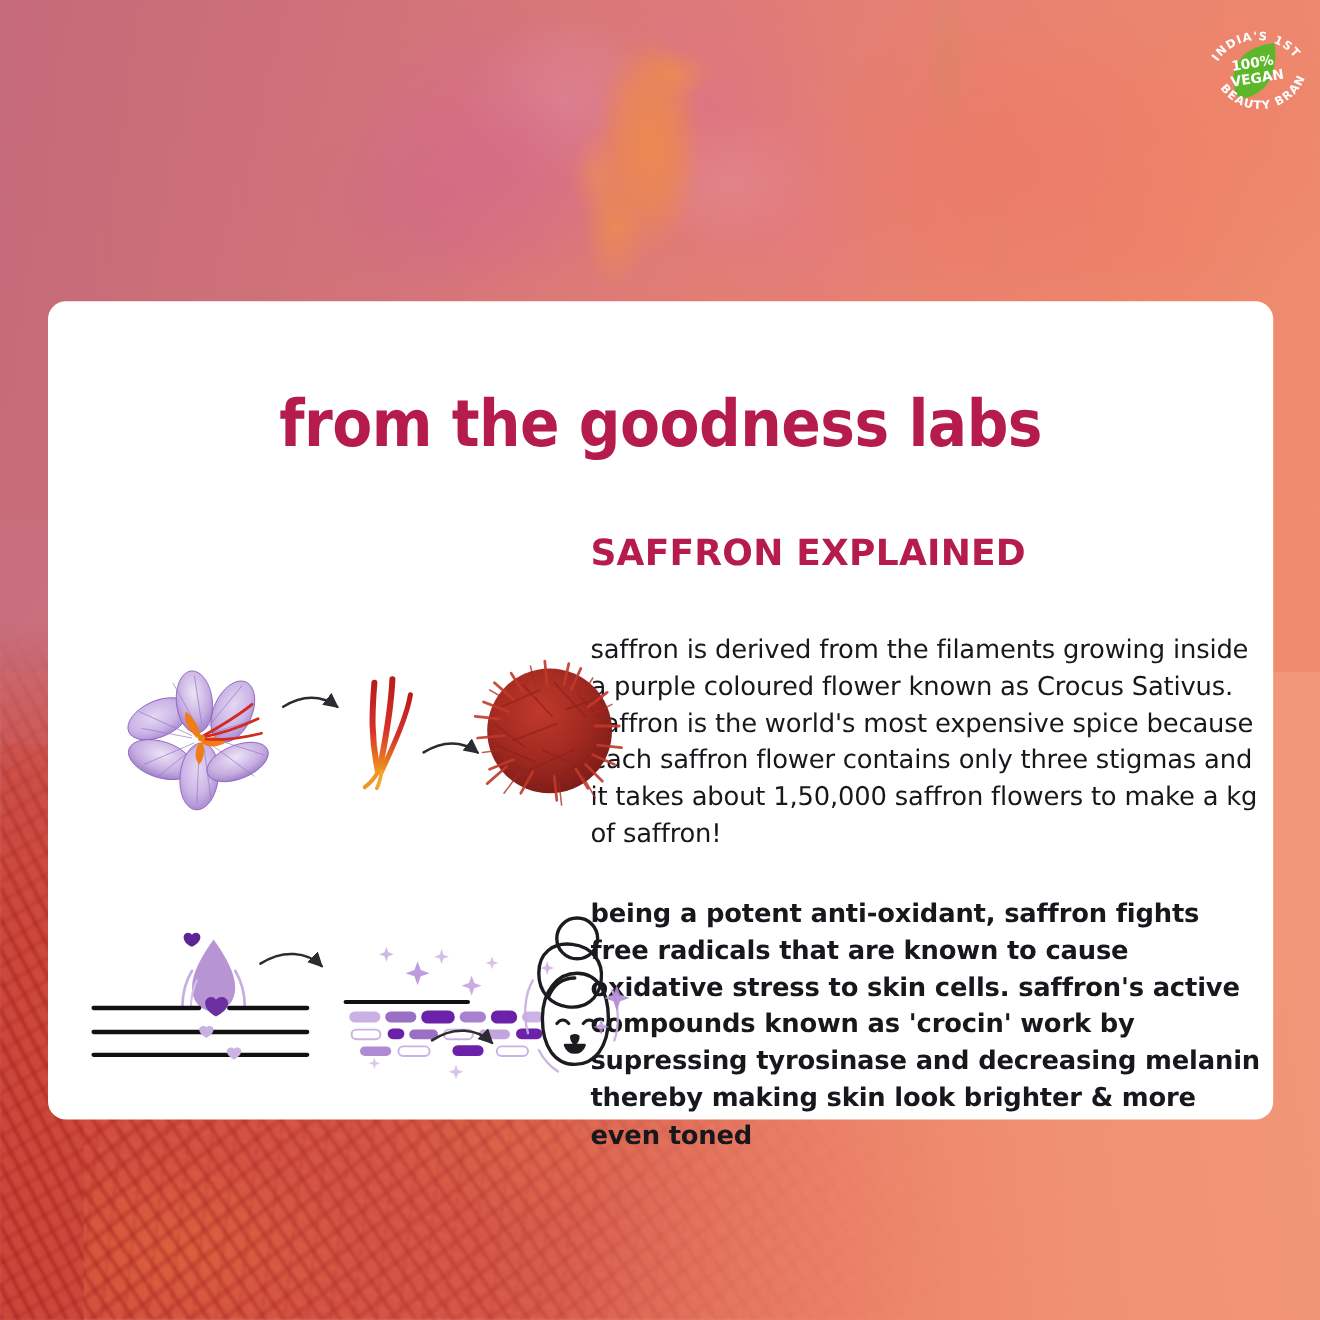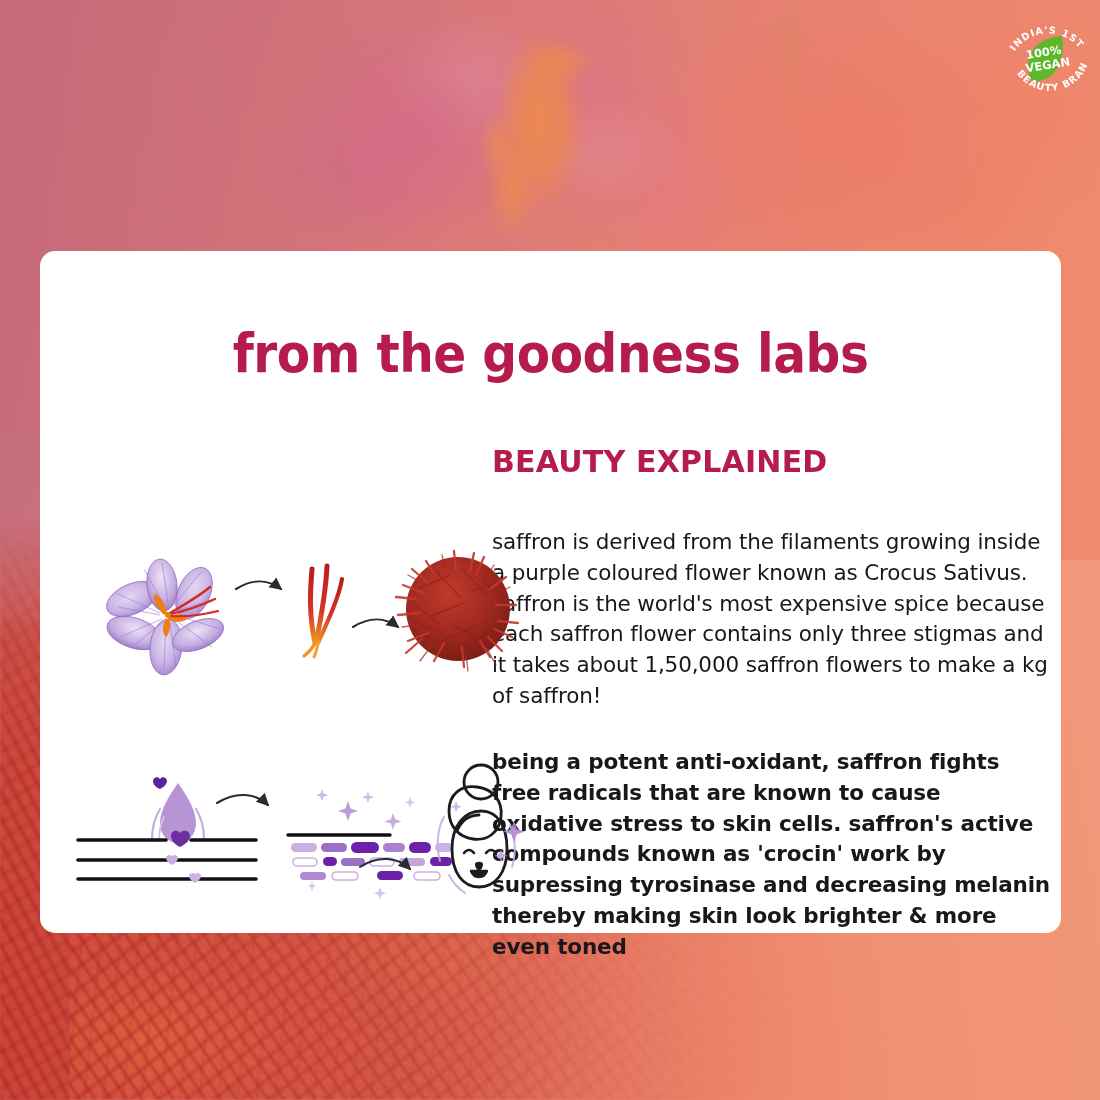--- a/index.html
+++ b/index.html
@@ -199,21 +199,21 @@
       </text>
       <text font-family="DejaVu Sans, Liberation Sans, sans-serif" font-size="9.6" font-weight="700" fill="#ffffff" letter-spacing="1.1">
         <textPath href="#arcBot" startOffset="20%">BEAUTY BRAND</textPath>
       </text>
     </svg>
   </div>
 
   <div class="card">
 
     <div class="headline">from the goodness labs</div>
-    <div class="subhead">BEAUTY EXPLAINED</div>
+    <div class="subhead">SAFFRON EXPLAINED</div>
 
     <p class="para para-1">saffron is derived from the filaments growing inside a purple coloured flower known as Crocus Sativus. saffron is the world's most expensive spice because each saffron flower contains only three stigmas and it takes about 1,50,000 saffron flowers to make a kg of saffron!</p>
     <p class="para para-2">being a potent anti-oxidant, saffron fights free radicals that are known to cause oxidative stress to skin cells. saffron's active compounds known as 'crocin' work by supressing tyrosinase and decreasing melanin thereby making skin look brighter &amp; more even toned</p>
 
     <div class="illus row-1">
       <svg viewBox="0 0 440 170" xmlns="http://www.w3.org/2000/svg">
         <defs>
           <radialGradient id="petalA" cx="45%" cy="40%" r="70%">
             <stop offset="0%" stop-color="#e3d6f2"></stop>
             <stop offset="55%" stop-color="#c9b2e6"></stop>

